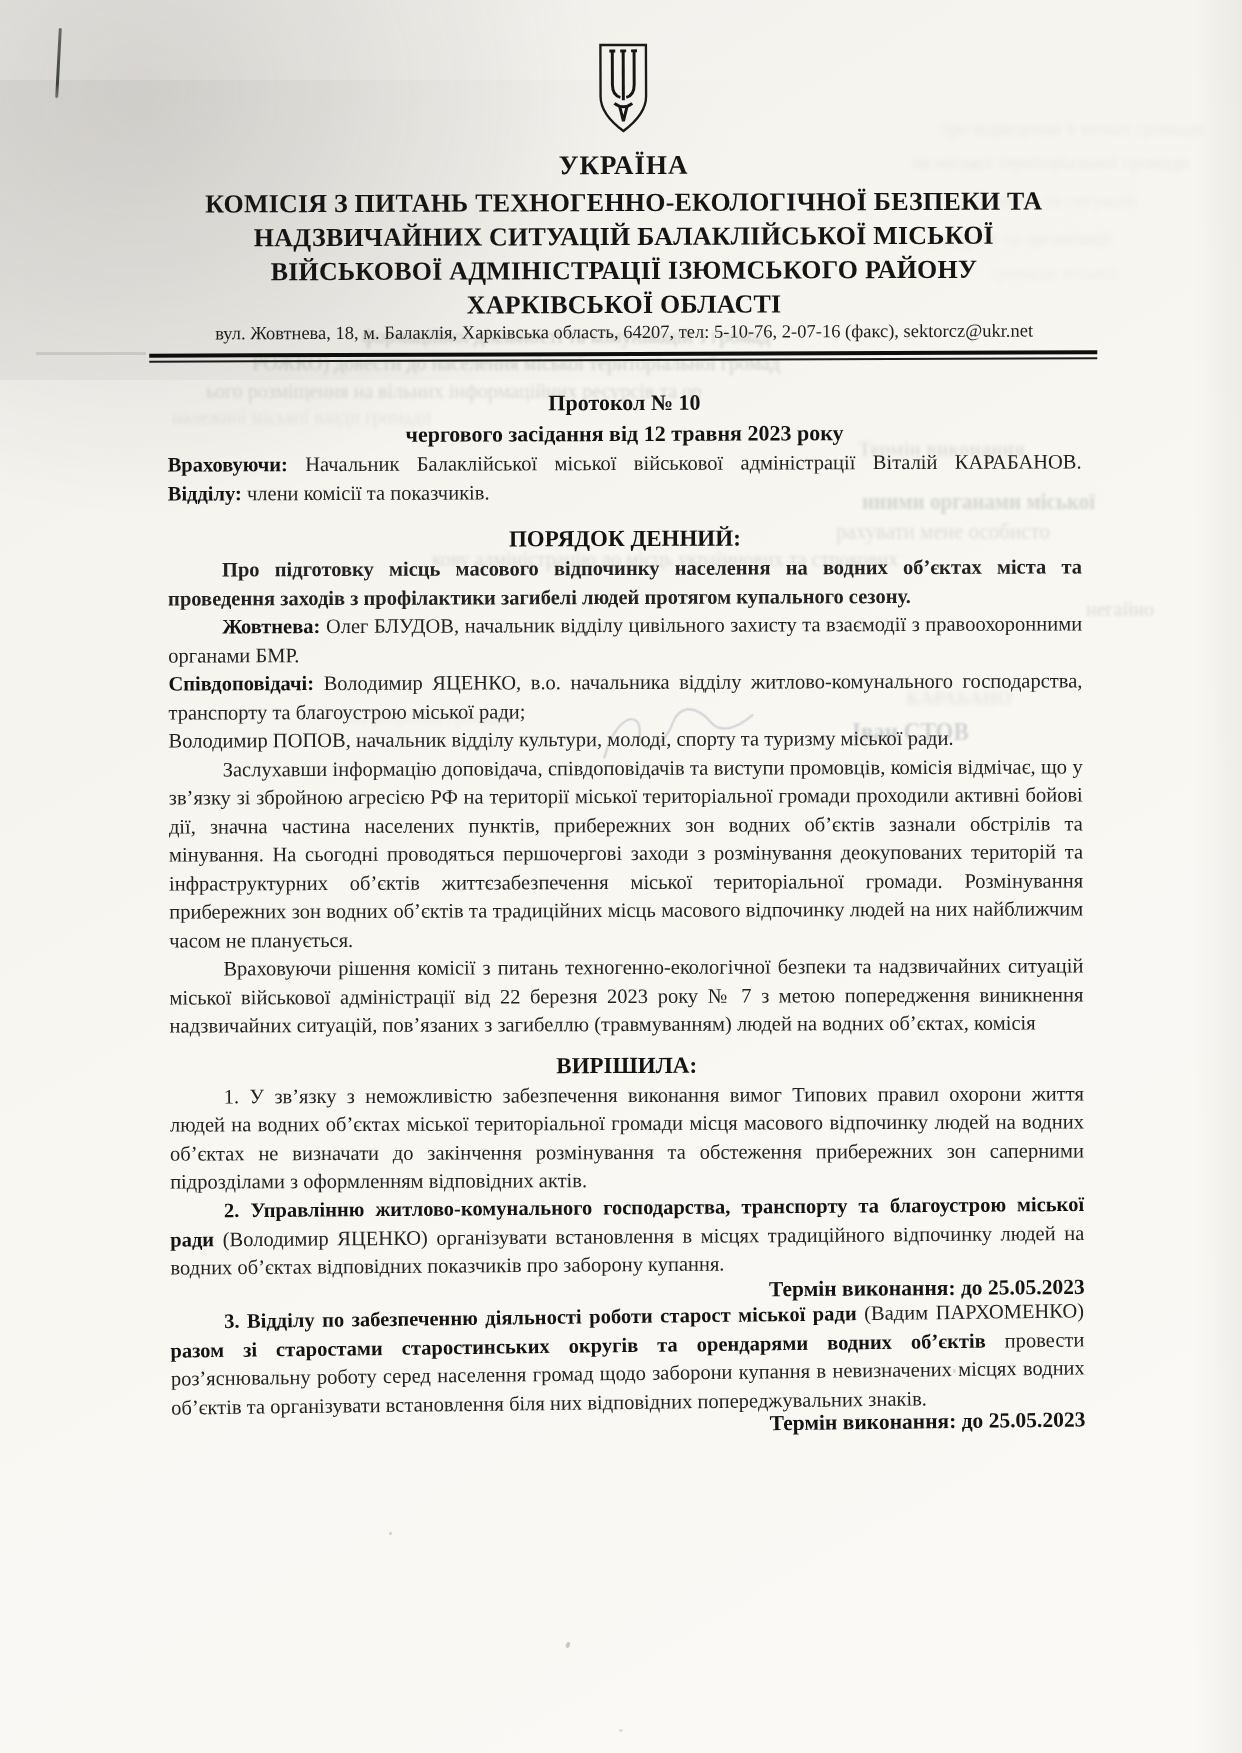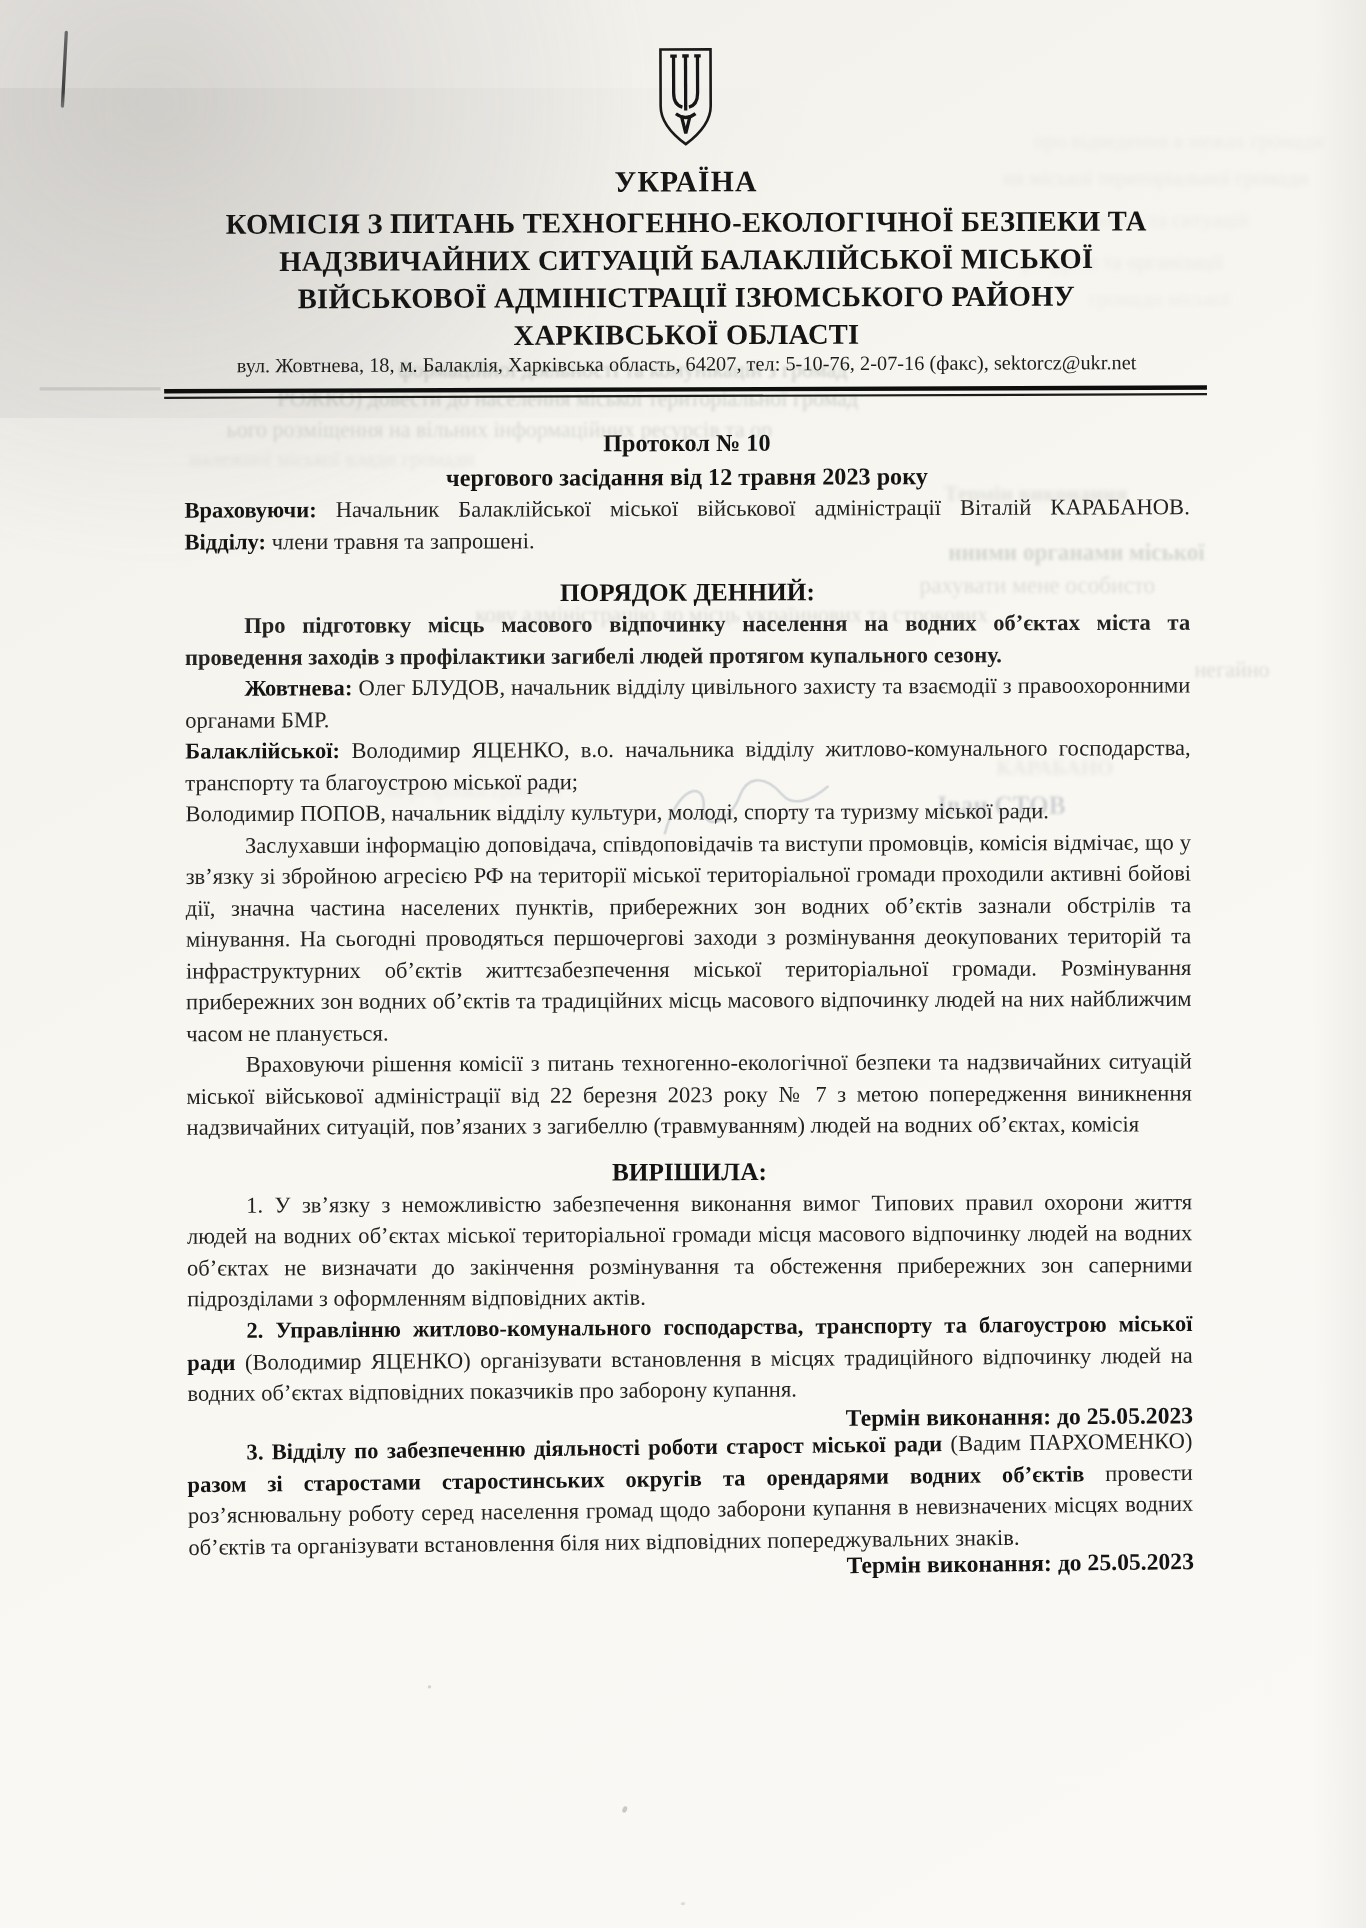--- a/index.html
+++ b/index.html
@@ -133,29 +133,29 @@
     <div class="address">вул. Жовтнева, 18, м. Балаклія, Харківська область, 64207,  тел: 5-10-76, 2-07-16 (факс), sektorcz@ukr.net</div>
 
     <div class="rule"></div>
 
     <div class="doc-title">
       <div>Протокол № 10</div>
       <div>чергового засідання від 12 травня 2023 року</div>
     </div>
 
     <p class="body meta1 jlast"><b>Враховуючи:</b><span> Начальник Балаклійської міської військової адміністрації Віталій КАРАБАНОВ.</span></p>
-    <p class="body"><b>Відділу:</b><span> члени травня та запрошені.</span></p>
+    <p class="body"><b>Відділу:</b><span> члени комісії та показчиків.</span></p>
 
     <div class="center-head agenda-head">ПОРЯДОК ДЕННИЙ:</div>
 
     <p class="body lh30 indent agenda-topic">Про підготовку місць масового  відпочинку населення на водних об’єктах міста та проведення заходів з профілактики загибелі людей протягом купального сезону.</p>
 
     <p class="body indent sp1"><b>Жовтнева:</b><span> Олег БЛУДОВ, начальник відділу цивільного захисту та взаємодії з правоохоронними органами БМР.</span></p>
 
-    <p class="body sp2"><b>Балаклійської:</b><span> Володимир ЯЦЕНКО, в.о. начальника відділу житлово-комунального господарства, транспорту та благоустрою міської ради;</span></p>
+    <p class="body sp2"><b>Співдоповідачі:</b><span> Володимир ЯЦЕНКО, в.о. начальника відділу житлово-комунального господарства, транспорту та благоустрою міської ради;</span></p>
     <p class="body"><span>Володимир ПОПОВ, начальник відділу культури, молоді, спорту та туризму міської ради.</span></p>
 
     <p class="body indent p1">Заслухавши інформацію доповідача, співдоповідачів та виступи промовців, комісія відмічає, що у зв’язку зі збройною агресією РФ на території міської територіальної громади проходили активні бойові дії, значна частина населених пунктів, прибережних зон водних об’єктів зазнали обстрілів та мінування. На сьогодні проводяться першочергові заходи з розмінування деокупованих територій та інфраструктурних об’єктів життєзабезпечення міської територіальної громади. Розмінування прибережних зон водних об’єктів та традиційних місць масового відпочинку людей на них найближчим часом не планується.</p>
     <p class="body indent">Враховуючи рішення комісії з питань техногенно-екологічної безпеки та надзвичайних ситуацій міської військової адміністрації від 22 березня 2023 року № 7 з метою попередження виникнення надзвичайних ситуацій, пов’язаних з загибеллю (травмуванням) людей на водних об’єктах, комісія</p>
 
     <div class="center-head resolve-head">ВИРІШИЛА:</div>
 
     <p class="body indent item1"><span>1. У зв’язку з неможливістю забезпечення виконання вимог Типових правил охорони життя людей на водних об’єктах міської територіальної громади місця масового відпочинку людей на водних об’єктах не визначати до закінчення розмінування та обстеження прибережних зон саперними підрозділами з оформленням відповідних актів.</span></p>
 
     <div class="res2">

